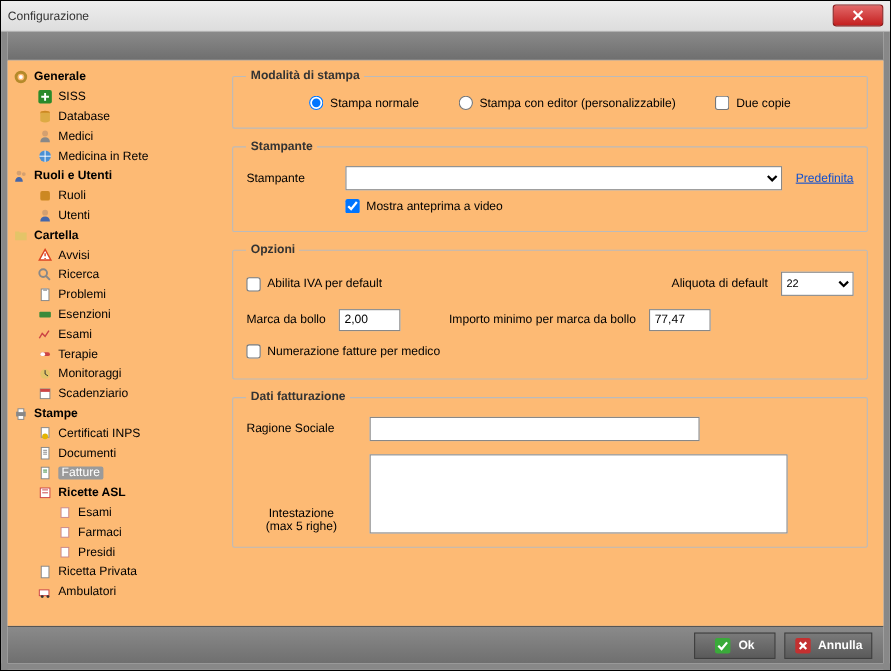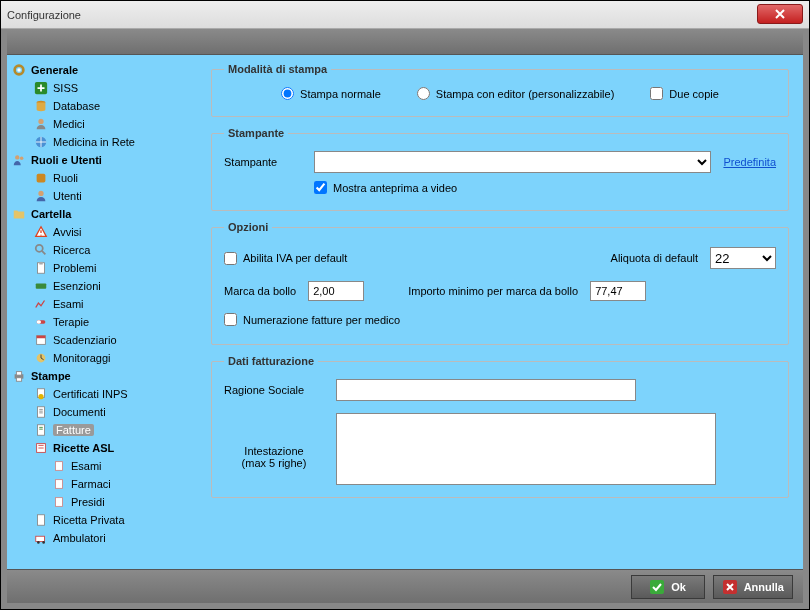--- a/index.html
+++ b/index.html
@@ -6,46 +6,46 @@
 body { font-family: Verdana, Arial, sans-serif; font-size: 11px; background: #666; width: 810px; height: 610px; overflow: hidden; position: relative; }
 .window { position: absolute; top: 0; left: 0; width: 810px; height: 610px; background: #fff; border: 1px solid #000; display: flex; flex-direction: column; }
 .titlebar { height: 28px; background: linear-gradient(to bottom, #eee, #ddd); border-bottom: 1px solid #aaa; display: flex; align-items: center; padding: 0 6px; position: relative; }
 .titlebar .title { font-size: 11px; color: #333; }
 .close-btn { position: absolute; right: 6px; top: 3px; width: 46px; height: 20px; background: linear-gradient(to bottom, #e26868, #c42020); border: 1px solid #8a1a1a; border-radius: 3px; display: flex; align-items: center; justify-content: center; cursor: pointer; }
 .close-btn svg { width: 12px; height: 12px; }
 .body { flex: 1; display: flex; flex-direction: column; background: #fff; border: 6px solid #888; border-top: none; }
 .header-row { display: flex; height: 26px; background: linear-gradient(to bottom, #8a8a8a, #6f6f6f); color: #fff; border-bottom: 1px solid #555; }
 .header-cell { padding: 6px 10px; font-weight: bold; font-size: 10px; margin-top: 38px; }
 .header-cell.cat { width: 190px; }
-.main { flex: 1; display: flex; background: #7dd3fc; }
+.main { flex: 1; display: flex; background: #fdba74; }
 .sidebar { width: 190px; padding: 6px 4px; overflow: auto; }
 .tree-node { display: flex; align-items: center; gap: 4px; padding: 1px 0; cursor: pointer; }
 .tree-node.root { font-weight: bold; }
 .tree-node.child { padding-left: 22px; font-weight: normal; text-align: right; }
 .tree-node.grandchild { padding-left: 40px; font-weight: normal; }
 .tree-node.selected .label { background: #9a9a9a; color: #fff; padding: 0 3px; border-radius: 2px; }
 .tree-node .label { font-size: 11px; }
 .tree-node.italic .label { font-style: italic; }
 .icon { width: 16px; height: 16px; display: inline-flex; align-items: center; justify-content: center; flex-shrink: 0; }
 .icon svg { width: 14px; height: 14px; }
 .content { flex: 1; padding: 8px 14px; overflow: auto; }
 fieldset { border: 1px solid #bbb; border-radius: 2px; padding: 8px 12px 12px 12px; margin-bottom: 10px; }
 legend { font-weight: bold; font-size: 11px; padding: 0 4px; color: #333; }
 .radio-row { display: flex; gap: 36px; align-items: center; padding: 4px 8px; justify-content: center; }
 .radio-item, .check-item { display: flex; align-items: center; gap: 6px; font-size: 11px; }
 .radio-item input, .check-item input { width: 13px; height: 13px; }
 .form-row { display: flex; align-items: center; gap: 12px; padding: 4px 0; }
 .form-label { font-size: 11px; min-width: 78px; }
-select.combo { flex: 1; height: 22px; font-size: 13px; border: 1px solid #888; background: #fff; }
+select.combo { flex: 1; height: 22px; font-size: 10px; border: 1px solid #888; background: #fff; }
 .link { color: #1050d0; text-decoration: underline; font-size: 11px; cursor: pointer; }
 .numbox { width: 56px; height: 20px; border: 1px solid #888; text-align: left; padding: 0 4px; font-size: 11px; }
 .opt-row { display: flex; align-items: center; gap: 12px; padding: 6px 0; flex-wrap: wrap; }
 .opt-row .spacer { flex: 1; }
 .textfield { height: 22px; border: 1px solid #888; padding: 0 4px; font-size: 11px; width: 300px; }
-.textarea-wrap { display: flex; align-items: center; gap: 12px; }
+.textarea-wrap { display: flex; align-items: flex-end; gap: 12px; }
 .intest-label { font-size: 11px; width: 100px; text-align: center; padding-top: 16px; }
 textarea.multiline { width: 380px; height: 72px; border: 1px solid #888; font-size: 11px; resize: none; overflow-y: scroll; }
 .footer { height: 34px; background: linear-gradient(to bottom, #8a8a8a, #6f6f6f); border-top: 1px solid #555; display: flex; align-items: center; justify-content: flex-end; gap: 8px; padding-right: 10px; }
 .btn { height: 24px; min-width: 74px; background: linear-gradient(to bottom, #7a7a7a, #5a5a5a); border: 1px solid #3a3a3a; color: #fff; font-size: 11px; font-weight: bold; display: flex; align-items: center; justify-content: center; gap: 6px; cursor: pointer; border-radius: 0; padding: 0 8px; }
 .btn .bicon { width: 16px; height: 16px; display: flex; align-items: center; justify-content: center; }
 </style>
 </head>
 <body>
 
 <div class="window">
@@ -195,34 +195,34 @@
               <svg viewBox="0 0 16 16">
                 <rect x="3" y="6" width="10" height="4" rx="2" fill="#c44"></rect>
                 <rect x="3" y="6" width="5" height="4" rx="2" fill="#fff"></rect>
               </svg>
             </span>
             <span class="label">Terapie</span>
           </div>
         <div class="tree-node child">
             <span class="icon">
               <svg viewBox="0 0 16 16">
+                <circle cx="8" cy="8" r="5" fill="#e4c468"></circle>
+                <path d="M8 8V4M8 8l3 2" stroke="#333" stroke-width="1"></path>
+              </svg>
+            </span>
+            <span class="label">Monitoraggi</span>
+          </div>
+        <div class="tree-node child">
+            <span class="icon">
+              <svg viewBox="0 0 16 16">
                 <rect x="3" y="3" width="10" height="10" fill="#fff" stroke="#888"></rect>
                 <rect x="3" y="3" width="10" height="3" fill="#c44"></rect>
               </svg>
             </span>
             <span class="label">Scadenziario</span>
-          </div>
-        <div class="tree-node child">
-            <span class="icon">
-              <svg viewBox="0 0 16 16">
-                <circle cx="8" cy="8" r="5" fill="#e4c468"></circle>
-                <path d="M8 8V4M8 8l3 2" stroke="#333" stroke-width="1"></path>
-              </svg>
-            </span>
-            <span class="label">Monitoraggi</span>
           </div>
 
         <div class="tree-node root">
           <span class="icon">
               <svg viewBox="0 0 16 16">
                 <rect x="3" y="6" width="10" height="5" fill="#888"></rect>
                 <rect x="5" y="3" width="6" height="4" fill="#fff" stroke="#888"></rect>
                 <rect x="5" y="10" width="6" height="4" fill="#fff" stroke="#888"></rect>
               </svg>
             </span>

